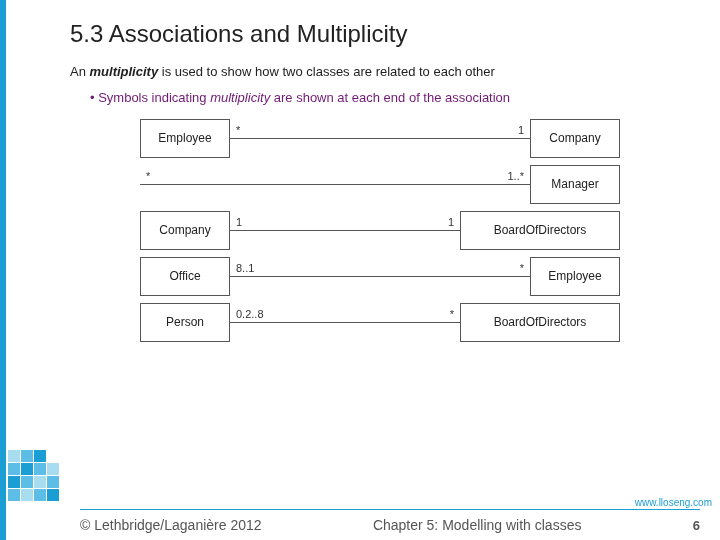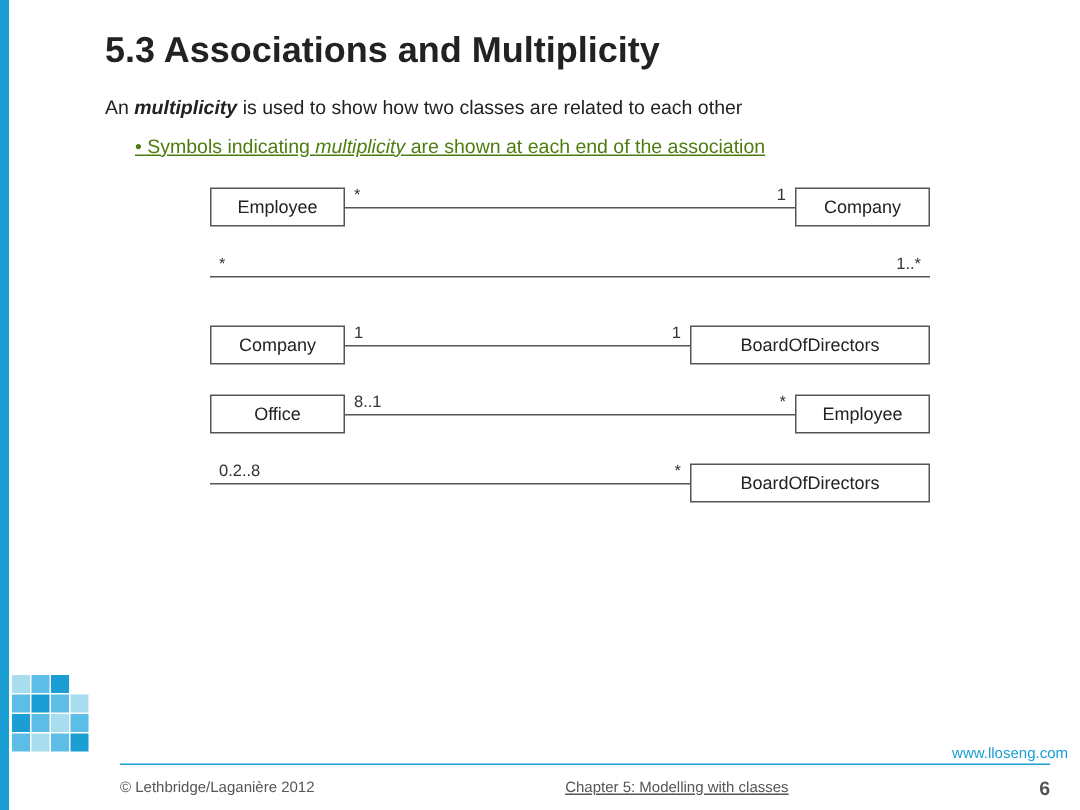--- a/index.html
+++ b/index.html
@@ -55,44 +55,43 @@
     .content {
       position: absolute;
       left: 20px;
       right: 0;
       top: 0;
       padding: 20px 30px 20px 50px;
     }
 
     .slide-title {
       font-size: 24px;
-      font-weight: bold;
+      font-weight: normal;
       color: #222;
       margin-bottom: 14px;
     }
 
     .intro-text {
       font-size: 13px;
       color: #222;
       margin-bottom: 6px;
       line-height: 1.5;
     }
 
     .intro-text em {
       font-style: italic;
       font-weight: bold;
     }
 
     .bullet-text {
       font-size: 13px;
-      color: #4d7c0f;
+      color: #701a75;
       margin-left: 20px;
       margin-bottom: 12px;
       line-height: 1.5;
-      text-decoration: underline;
     }
 
     .bullet-text em {
       font-style: italic;
     }
 
     
     .uml-diagram {
       margin: 0 auto;
       width: 480px;
@@ -107,21 +106,21 @@
     }
 
     .uml-box {
       border: 1px solid #555;
       background: #fff;
       padding: 0 10px;
       font-size: 12px;
       color: #222;
       min-width: 90px;
       text-align: center;
-      height: 26px;
+      height: 39px;
       display: flex;
       align-items: center;
       justify-content: center;
     }
 
     .uml-box.wide {
       min-width: 160px;
     }
 
     .uml-line {
@@ -158,28 +157,27 @@
       left: 0;
       right: 0;
       height: 30px;
       display: flex;
       align-items: center;
       justify-content: space-between;
       padding: 0 20px 0 80px;
     }
 
     .footer-left {
-      font-size: 10px;
+      font-size: 14px;
       color: #555;
     }
 
     .footer-center {
-      font-size: 10px;
+      font-size: 14px;
       color: #555;
-      text-decoration: underline;
     }
 
     .footer-right {
       font-size: 13px;
       color: #555;
       font-weight: bold;
     }
 
     .footer-url {
       position: absolute;
@@ -247,20 +245,21 @@
           <span class="uml-line-label uml-line-label-right">1</span>
         </div>
         <div class="uml-box">Company</div>
       </div>
 
       <div class="uml-row">
         <div class="uml-line">
           <span class="uml-line-label uml-line-label-left">*</span>
           <span class="uml-line-label uml-line-label-right">1..*</span>
         </div>
+        <div class="uml-box">Manager</div>
       </div>
 
       <div class="uml-row">
         <div class="uml-box">Company</div>
         <div class="uml-line">
           <span class="uml-line-label uml-line-label-left">1</span>
           <span class="uml-line-label uml-line-label-right">1</span>
         </div>
         <div class="uml-box wide">BoardOfDirectors</div>
       </div>
@@ -268,20 +267,21 @@
       <div class="uml-row">
         <div class="uml-box">Office</div>
         <div class="uml-line">
           <span class="uml-line-label uml-line-label-left">8..1</span>
           <span class="uml-line-label uml-line-label-right">*</span>
         </div>
         <div class="uml-box">Employee</div>
       </div>
 
       <div class="uml-row">
+        <div class="uml-box">Person</div>
         <div class="uml-line">
           <span class="uml-line-label uml-line-label-left">0.2..8</span>
           <span class="uml-line-label uml-line-label-right">*</span>
         </div>
         <div class="uml-box wide">BoardOfDirectors</div>
       </div>
 
     </div>
 
   </div>

